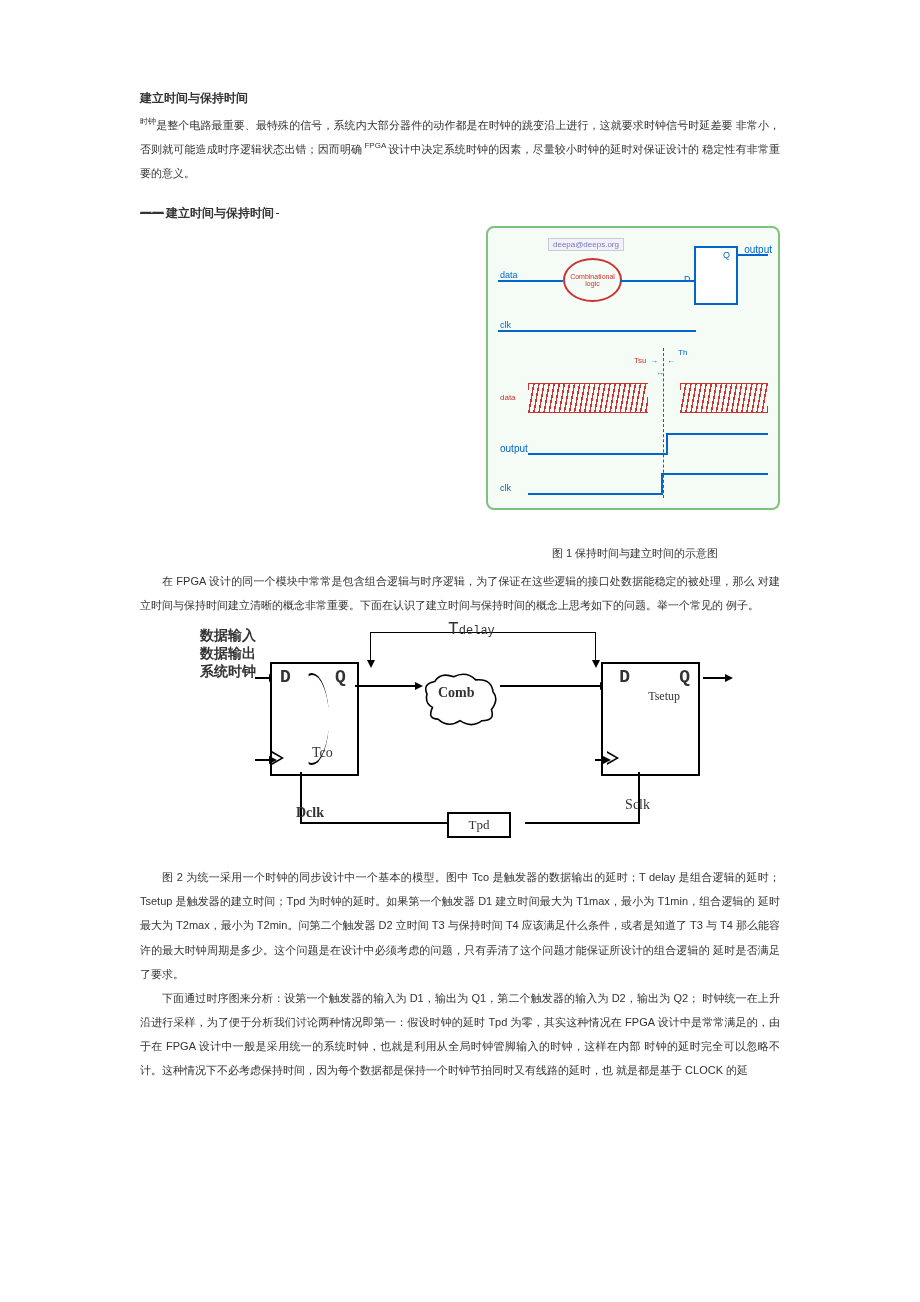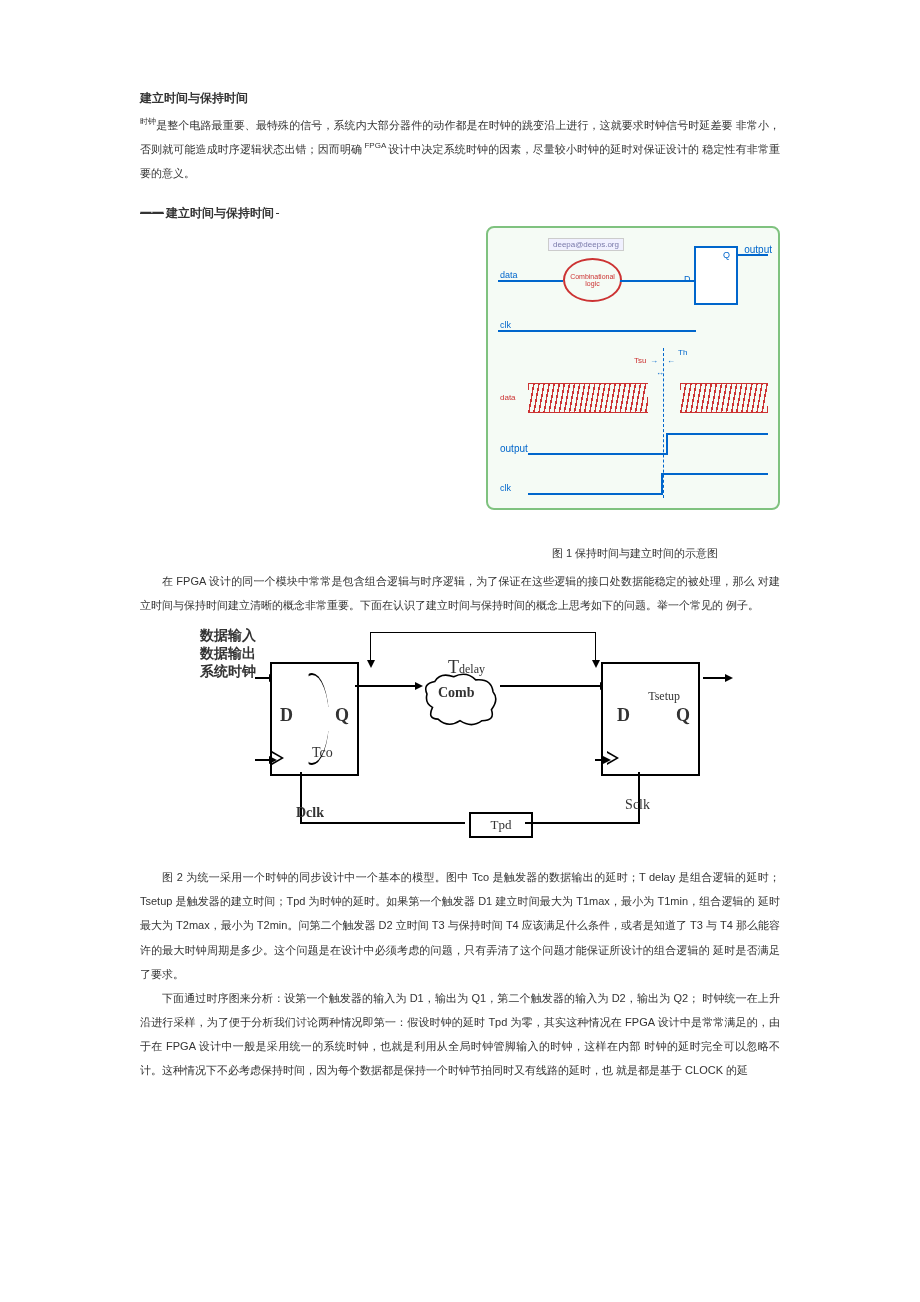--- a/index.html
+++ b/index.html
@@ -156,23 +156,22 @@
     stroke: #000;
     stroke-width: 2;
   }
   .fig2 .txt {
     position: absolute;
     font-family: "Times New Roman", serif;
     font-size: 14px;
   }
   .fig2 .txt-lg {
     position: absolute;
-    font-family: Liberation Serif, serif;
+    font-family: Liberation Mono, monospace;
     font-size: 18px;
-    margin-top: 38px;
   }
   .fig2 .txt-bold {
     font-weight: bold;
     font-family: "SimHei","Microsoft YaHei",serif;
     font-size: 14px;
   }
   .fig2 .line {
     position: absolute;
     background: #000;
   }
@@ -332,21 +331,21 @@
     <div class="txt-bold" style="top:30px; right:-58px;">数据输出</div>
 
     <div class="txt-bold" style="top:123px; left:-2px;">系统时钟</div>
     <div class="line arrowR" style="top:132px; left:55px; width:14px; height:2px;"></div>
 
     <div class="line" style="top:145px; left:100px; width:2px; height:50px;"></div>
     <div class="line" style="top:195px; left:100px; width:165px; height:2px;"></div>
 
     <div class="txt" style="top:178px; left:96px; font-weight:bold;">Dclk</div>
 
-    <div class="tpdbox" style="top:185px; left:269px;">Tpd</div>
+    <div class="tpdbox" style="top:185px; left:247px;">Tpd</div>
 
     <div class="line" style="top:195px; left:325px; width:115px; height:2px;"></div>
     <div class="line" style="top:145px; left:438px; width:2px; height:52px;"></div>
     <div class="line arrowR" style="top:132px; left:395px; width:8px; height:2px;"></div>
 
     <div class="txt" style="top:170px; right:70px;">Sclk</div>
   </div>
 
 
   <div class="para indent">图 2 为统一采用一个时钟的同步设计中一个基本的模型。图中 Tco 是触发器的数据输出的延时；T delay 是组合逻辑的延时；Tsetup 是触发器的建立时间；Tpd 为时钟的延时。如果第一个触发器 D1 建立时间最大为 T1max，最小为 T1min，组合逻辑的 延时最大为 T2max，最小为 T2min。问第二个触发器 D2 立时间 T3 与保持时间 T4 应该满足什么条件，或者是知道了 T3 与 T4 那么能容许的最大时钟周期是多少。这个问题是在设计中必须考虑的问题，只有弄清了这个问题才能保证所设计的组合逻辑的 延时是否满足了要求。</div>

